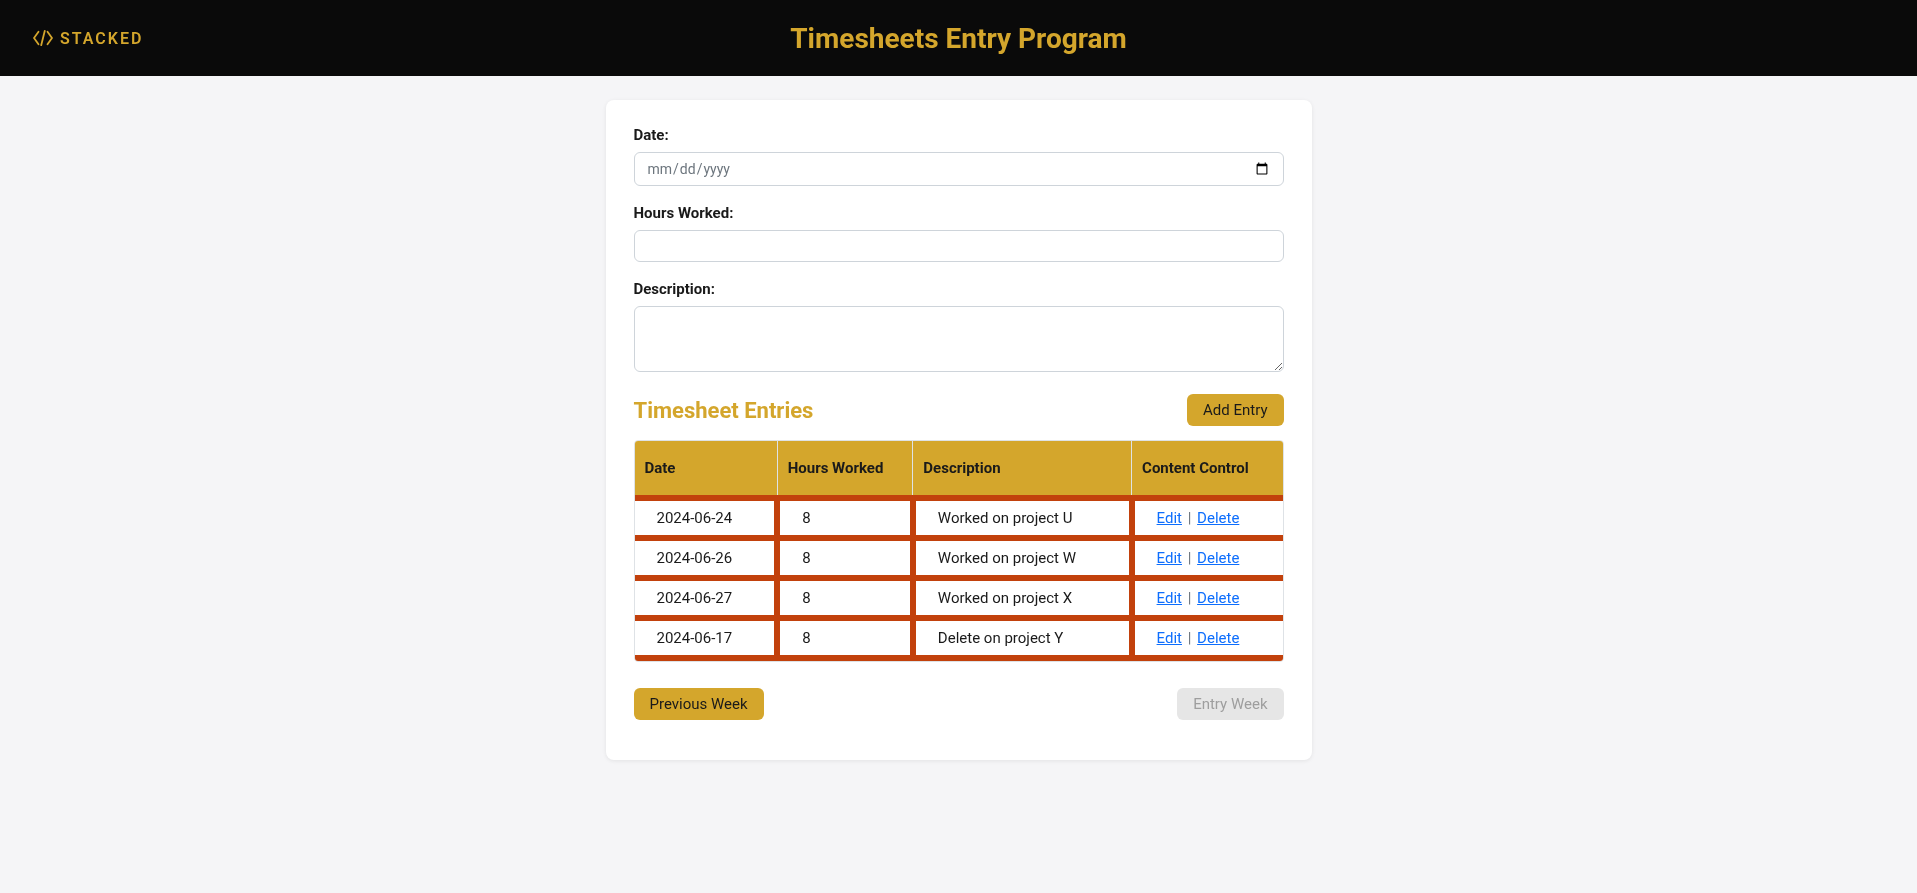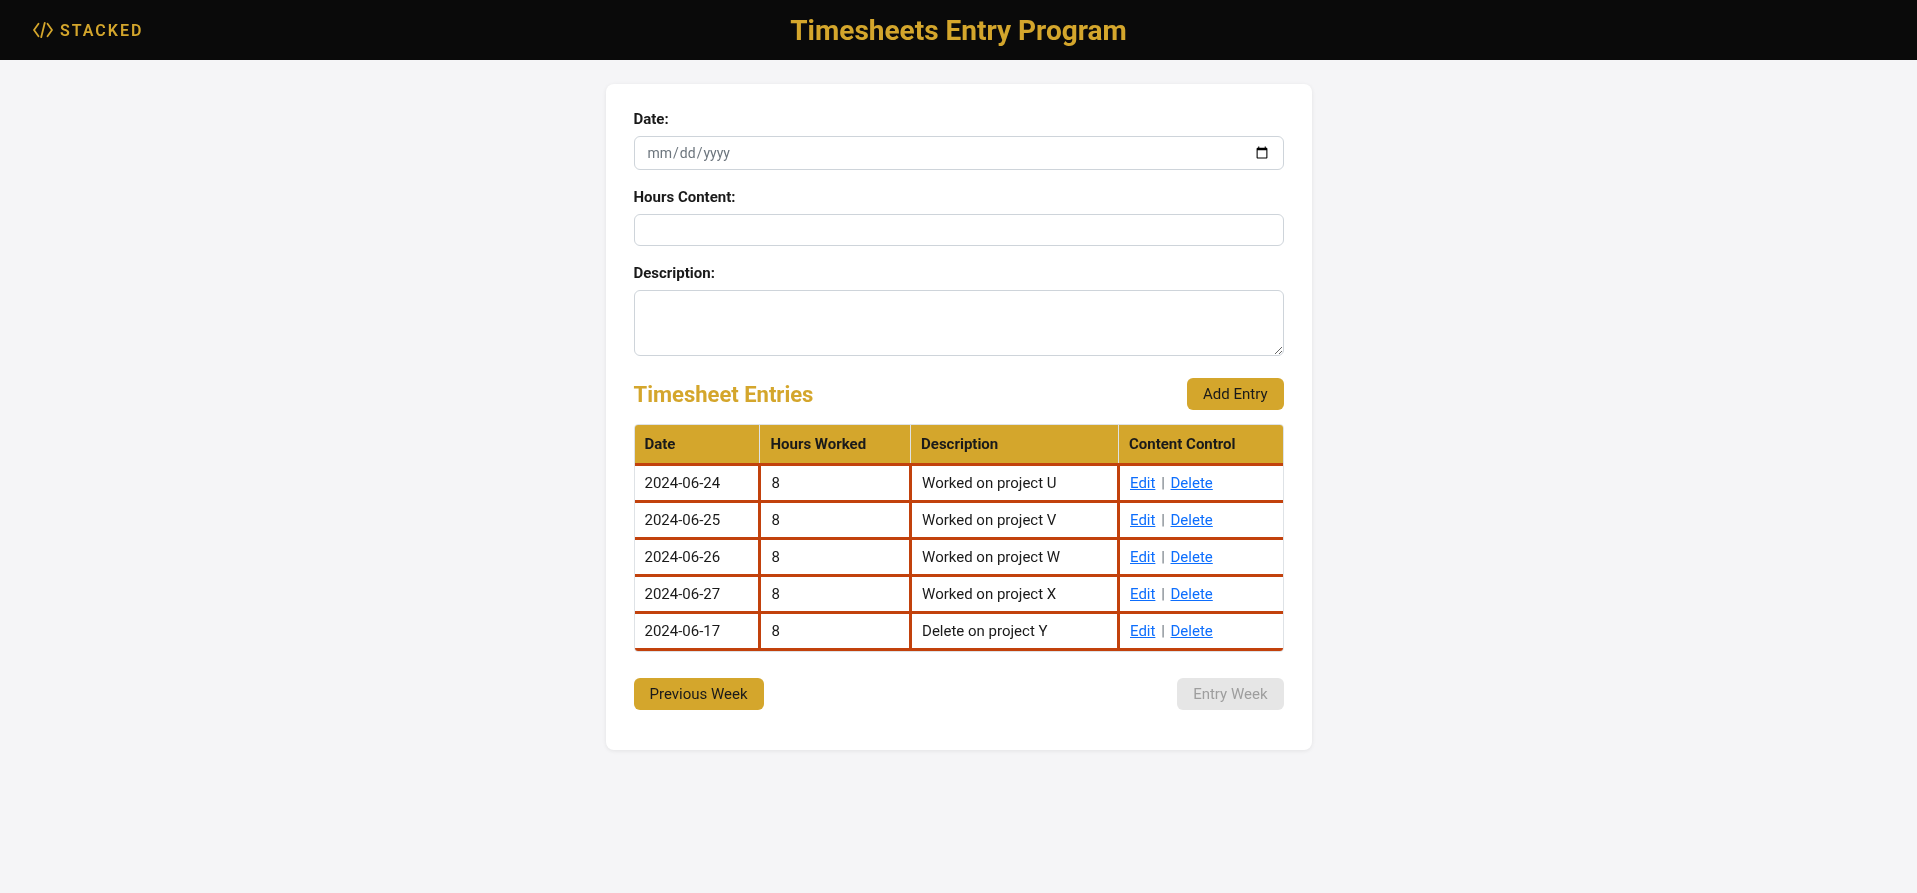--- a/index.html
+++ b/index.html
@@ -16,21 +16,21 @@
   * { box-sizing: border-box; }
   body {
     margin: 0;
     font-family: -apple-system, BlinkMacSystemFont, "Segoe UI", Roboto, "Helvetica Neue", Arial, sans-serif;
     background: var(--page-bg);
     color: var(--text);
     font-size: 16px;
   }
   .header {
     background: var(--header-bg);
-    height: 60px;
+    height: 76px;
     display: flex;
     align-items: center;
     position: relative;
     padding: 4px 32px;
   }
   .logo {
     display: flex;
     align-items: center;
     gap: 6px;
     color: var(--gold);
@@ -107,29 +107,29 @@
   }
   table {
     width: 100%;
     border-collapse: collapse;
     font-size: 15px;
   }
   thead th {
     background: var(--gold);
     text-align: left;
     font-weight: 700;
-    padding: 10px 10px;
+    padding: 18px 10px;
     border: 1px solid #dee2e6;
     border-top: none;
   }
   thead th:first-child { border-left: none; }
   thead th:last-child { border-right: none; }
   tbody td {
-    padding: 8px 10px;
-    border: 3px solid #c2410c;
+    padding: 8px 22px;
+    border: 6px solid #c2410c;
     vertical-align: middle;
   }
   tbody td:first-child { border-left: none; }
   tbody td:last-child { border-right: none; }
   .table-wrap {
     border: 1px solid #dee2e6;
     border-radius: 4px;
     overflow: hidden;
   }
   .action-link {
@@ -164,21 +164,21 @@
 
 <div class="container">
   <div class="card">
 
     <div class="form-group">
       <label class="form-label">Date:</label>
       <input type="date" class="form-control" placeholder="yyyy-mm-dd" style="">
     </div>
 
     <div class="form-group">
-      <label class="form-label">Hours Content:</label>
+      <label class="form-label">Hours Worked:</label>
       <input type="number" class="form-control" value="" style="">
     </div>
 
     <div class="form-group">
       <label class="form-label">Description:</label>
       <textarea class="form-control" rows="3" style=""></textarea>
     </div>
 
     <div class="section-row">
       <h2 class="section-title">Timesheet Entries</h2>
@@ -196,26 +196,20 @@
           </tr>
         </thead>
         <tbody id="entries-body">
             <tr>
               <td>2024-06-24</td>
               <td>8</td>
               <td>Worked on project U</td>
               <td><a class="action-link">Edit</a><span class="action-sep"> | </span><a class="action-link">Delete</a></td>
             </tr>
             <tr>
-              <td>2024-06-25</td>
-              <td>8</td>
-              <td>Worked on project V</td>
-              <td><a class="action-link">Edit</a><span class="action-sep"> | </span><a class="action-link">Delete</a></td>
-            </tr>
-            <tr>
               <td>2024-06-26</td>
               <td>8</td>
               <td>Worked on project W</td>
               <td><a class="action-link">Edit</a><span class="action-sep"> | </span><a class="action-link">Delete</a></td>
             </tr>
             <tr>
               <td>2024-06-27</td>
               <td>8</td>
               <td>Worked on project X</td>
               <td><a class="action-link">Edit</a><span class="action-sep"> | </span><a class="action-link">Delete</a></td>

